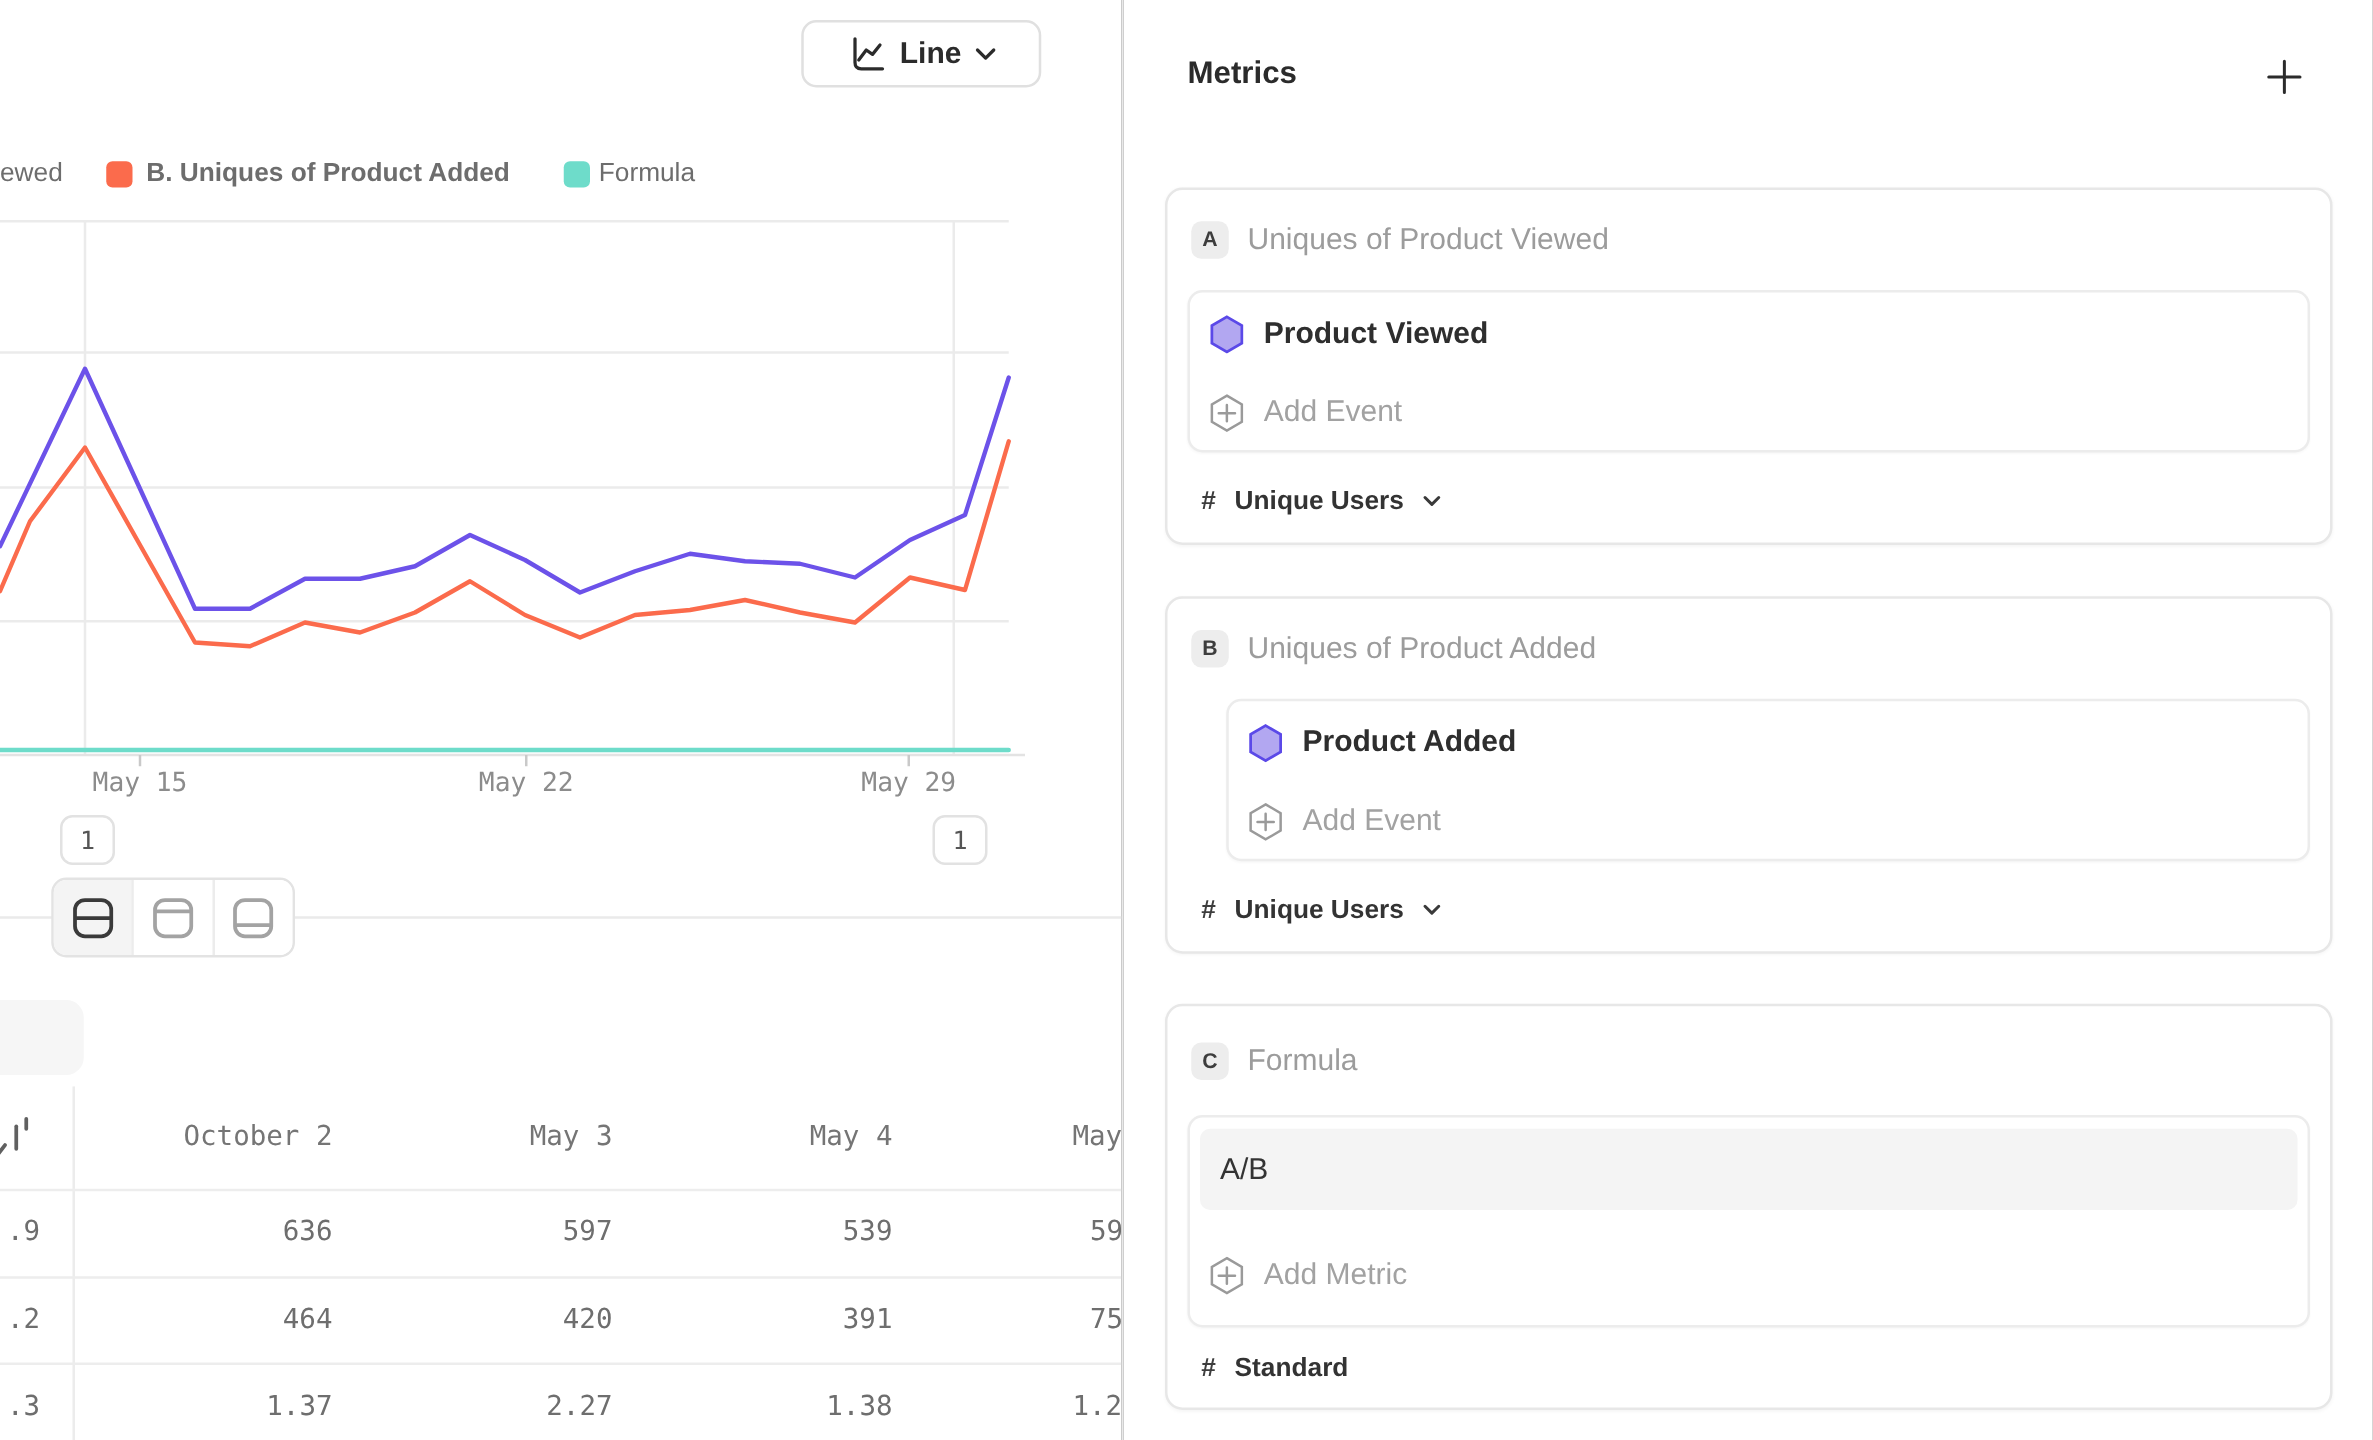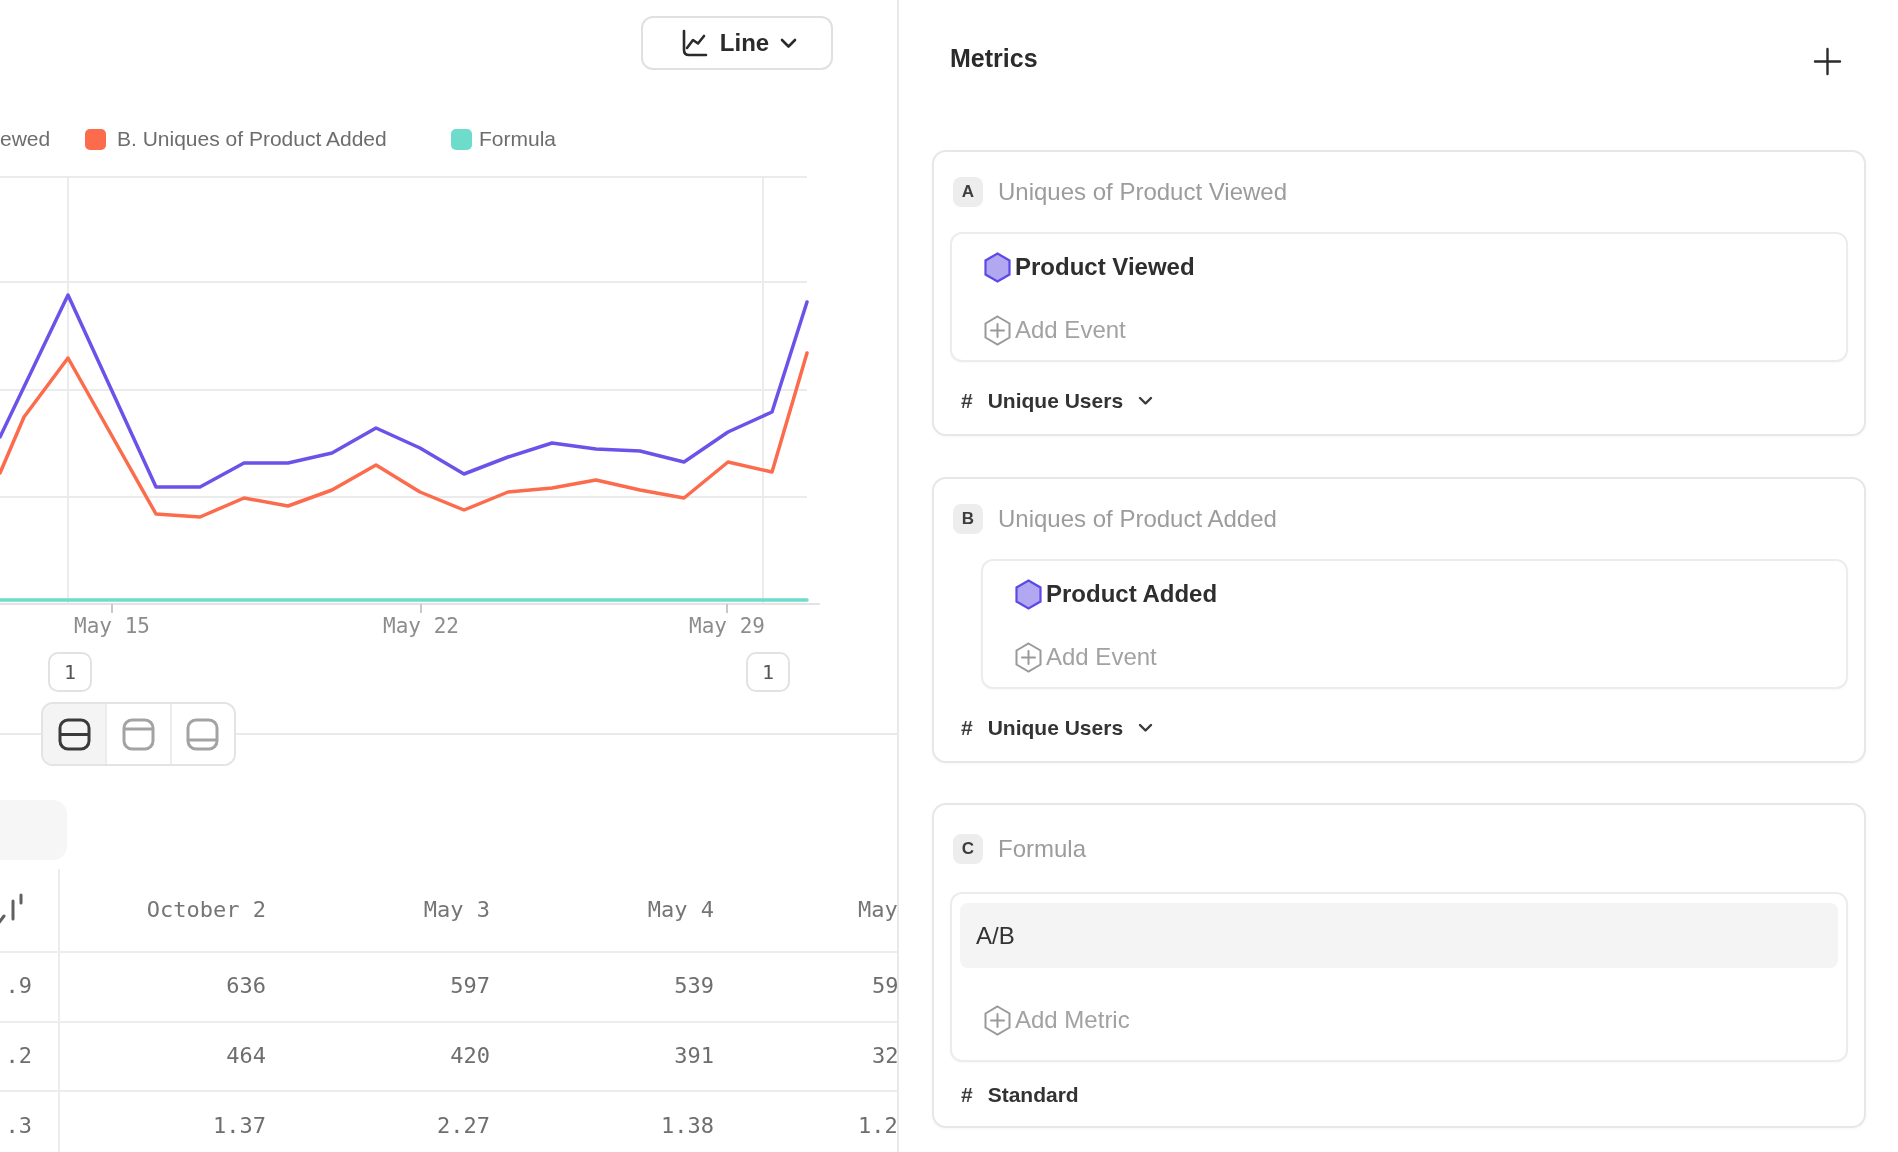--- a/index.html
+++ b/index.html
@@ -57,21 +57,21 @@
     display:flex; align-items:center; justify-content:center; cursor:pointer; }
 
   .card { position:absolute; left:33px; width:934px; background:#fff;
     border:2px solid #e7e7e7; border-radius:14px; box-shadow:0 1px 3px rgba(0,0,0,0.04); }
   .card .badge { position:absolute; left:19px; top:25px; width:30px; height:30px; background:#ededed;
     border-radius:8px; display:flex; align-items:center; justify-content:center;
     font-size:17px; font-weight:700; color:#3d3d3d; }
   .card .card-label { position:absolute; left:64px; top:26px; font-size:24px; color:#9c9c9c; white-space:nowrap; }
   .inner { position:absolute; left:16px; right:16px; border:2px solid #ececec; border-radius:12px;
     background:#fff; box-shadow:0 1px 2px rgba(0,0,0,0.03); }
-  .inner .row { position:absolute; left:0; right:0; height:60px; display:flex; align-items:center; padding-left:32px; gap:4px; }
+  .inner .row { position:absolute; left:0; right:0; height:60px; display:flex; align-items:center; padding-left:16px; gap:16px; }
   .row .ev-label { font-size:24px; font-weight:600; color:#2e2e2e; }
   .row .add-label { font-size:24px; color:#a2a2a2; }
   .footer-row { position:absolute; left:27px; display:flex; align-items:center; gap:15px; height:32px; cursor:pointer; }
   .footer-row .hash { font-size:21px; font-weight:600; color:#3d3d3d; }
   .footer-row .fl { font-size:21px; font-weight:600; color:#333; }
   .formula-input { position:absolute; left:8px; right:8px; top:9px; height:65px; background:#f4f4f4;
     border-radius:8px; display:flex; align-items:center; padding-left:16px; font-size:24px; color:#333; cursor:text; }
 </style>
 </head>
 <body>
@@ -91,21 +91,21 @@
       <span style="display:flex;">
         <svg width="17" height="11" viewBox="0 0 17 11" fill="none">
           <path d="M2 2 L8.5 8.5 L15 2" stroke="#2b2b2b" stroke-width="2.6" stroke-linecap="round" stroke-linejoin="round"></path>
         </svg>
       </span>
     </div>
 
     <div class="legend">
       <span class="txt" style="left:0;">ewed</span>
       <span class="swatch" style="left: 85px; background: rgb(251, 107, 76);"></span>
-      <span class="txt" style="left:117px;">B. Uniques of Product Added</span>
+      <span class="txt" style="left:117px;font-weight:bold;">B. Uniques of Product Added</span>
       <span class="swatch" style="left: 451px; background: rgb(110, 220, 202);"></span>
       <span class="txt" style="left:479px;">Formula</span>
     </div>
 
     <svg id="chart" class="chart-svg" width="840" height="470">
         <line x1="0" y1="1" x2="807" y2="1" stroke="#ebebeb" stroke-width="2"></line>
         <line x1="0" y1="106" x2="807" y2="106" stroke="#ebebeb" stroke-width="2"></line>
         <line x1="0" y1="214" x2="807" y2="214" stroke="#ebebeb" stroke-width="2"></line>
         <line x1="0" y1="321" x2="807" y2="321" stroke="#ebebeb" stroke-width="2"></line>
         <line x1="68" y1="1" x2="68" y2="428" stroke="#ebebeb" stroke-width="2"></line>
@@ -176,21 +176,21 @@
         <div class="cell hd" style="left: 858px; top: 28px;">May</div>
         <div class="cell r" style="left: 0px; top: 104px; width: 32px;">.9</div>
         <div class="cell r" style="left: 96px; top: 104px; width: 170px;">636</div>
         <div class="cell r" style="left: 320px; top: 104px; width: 170px;">597</div>
         <div class="cell r" style="left: 544px; top: 104px; width: 170px;">539</div>
         <div class="cell " style="left: 872px; top: 104px;">59</div>
         <div class="cell r" style="left: 0px; top: 174px; width: 32px;">.2</div>
         <div class="cell r" style="left: 96px; top: 174px; width: 170px;">464</div>
         <div class="cell r" style="left: 320px; top: 174px; width: 170px;">420</div>
         <div class="cell r" style="left: 544px; top: 174px; width: 170px; text-align: right;">391</div>
-        <div class="cell " style="left: 872px; top: 174px;">32</div>
+        <div class="cell " style="left: 872px; top: 174px;">75</div>
         <div class="cell r" style="left: 0px; top: 244px; width: 32px;">.3</div>
         <div class="cell r" style="left: 96px; top: 244px; width: 170px;">1.37</div>
         <div class="cell r" style="left: 320px; top: 244px; width: 170px;">2.27</div>
         <div class="cell r" style="left: 544px; top: 244px; width: 170px;">1.38</div>
         <div class="cell " style="left: 858px; top: 244px;">1.2</div>
       </div>
   </div>
 
   <div class="panel-divider"></div>
 

